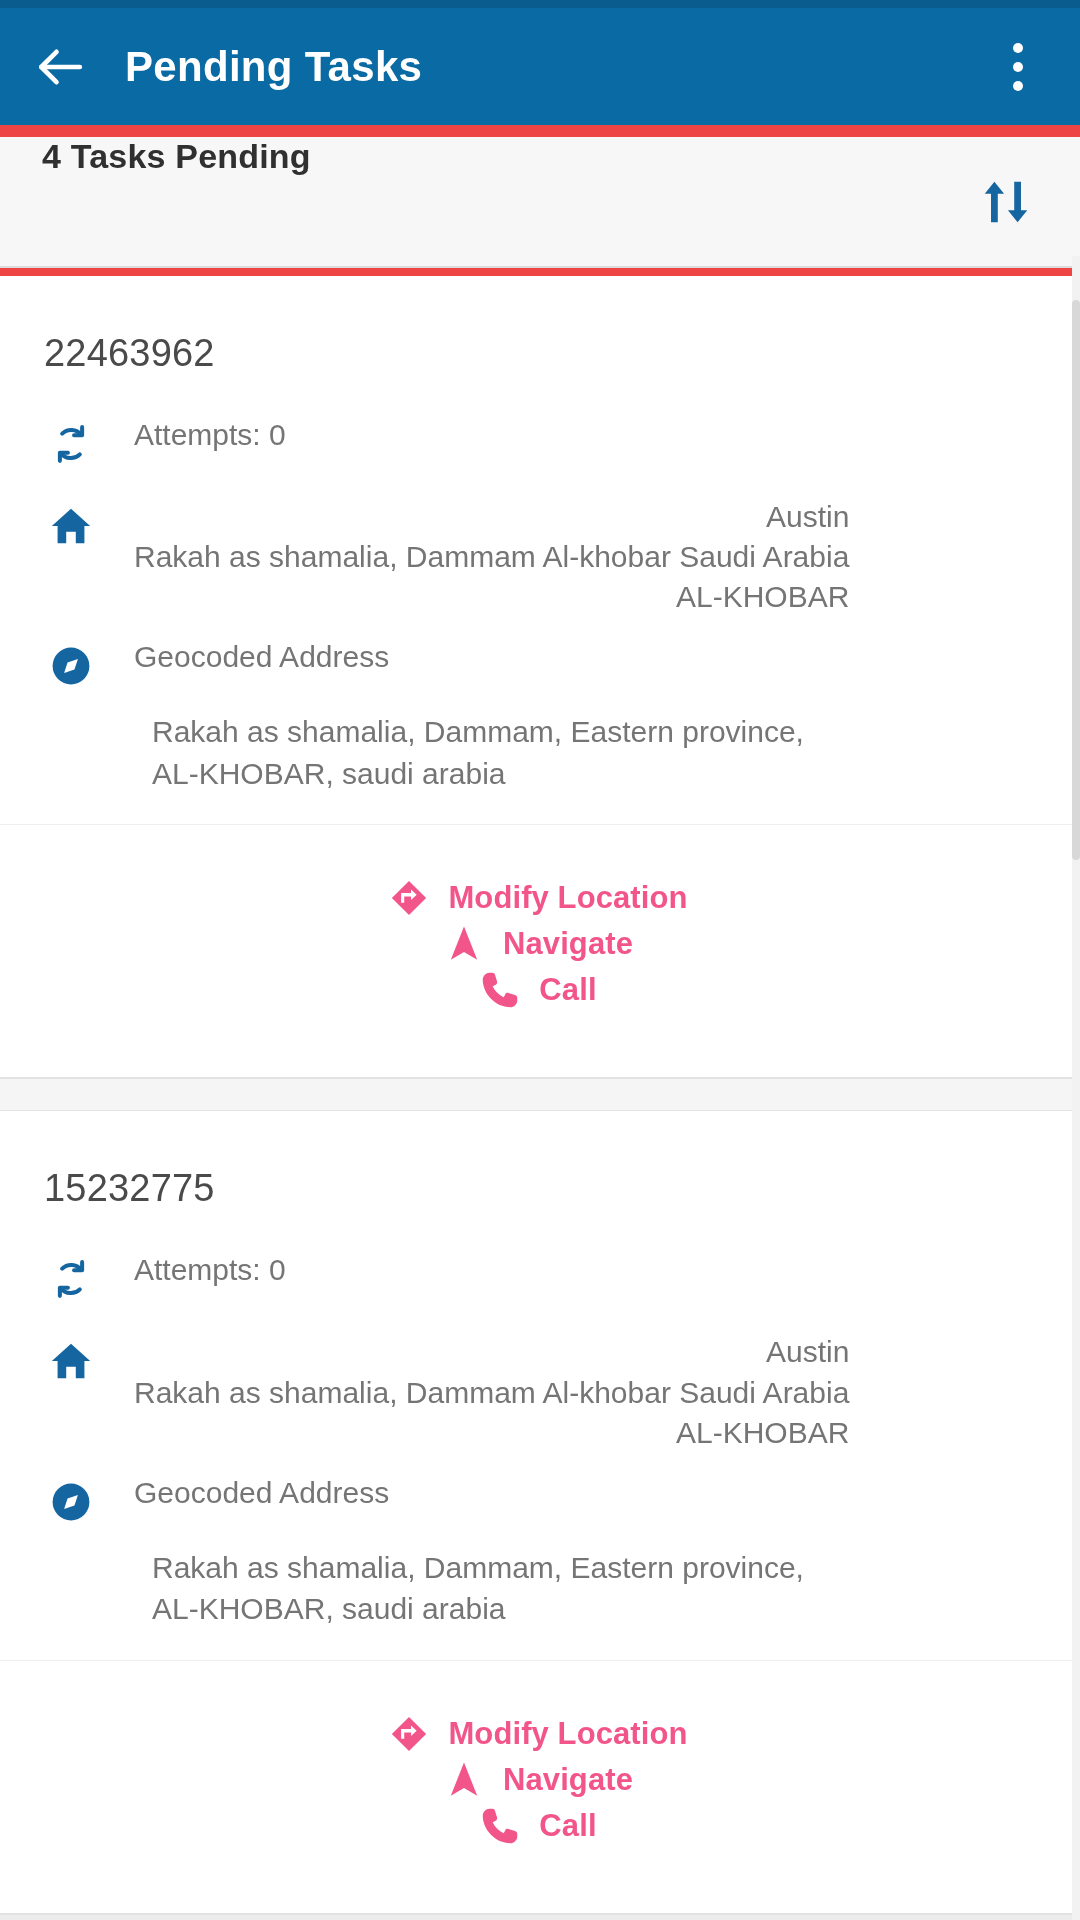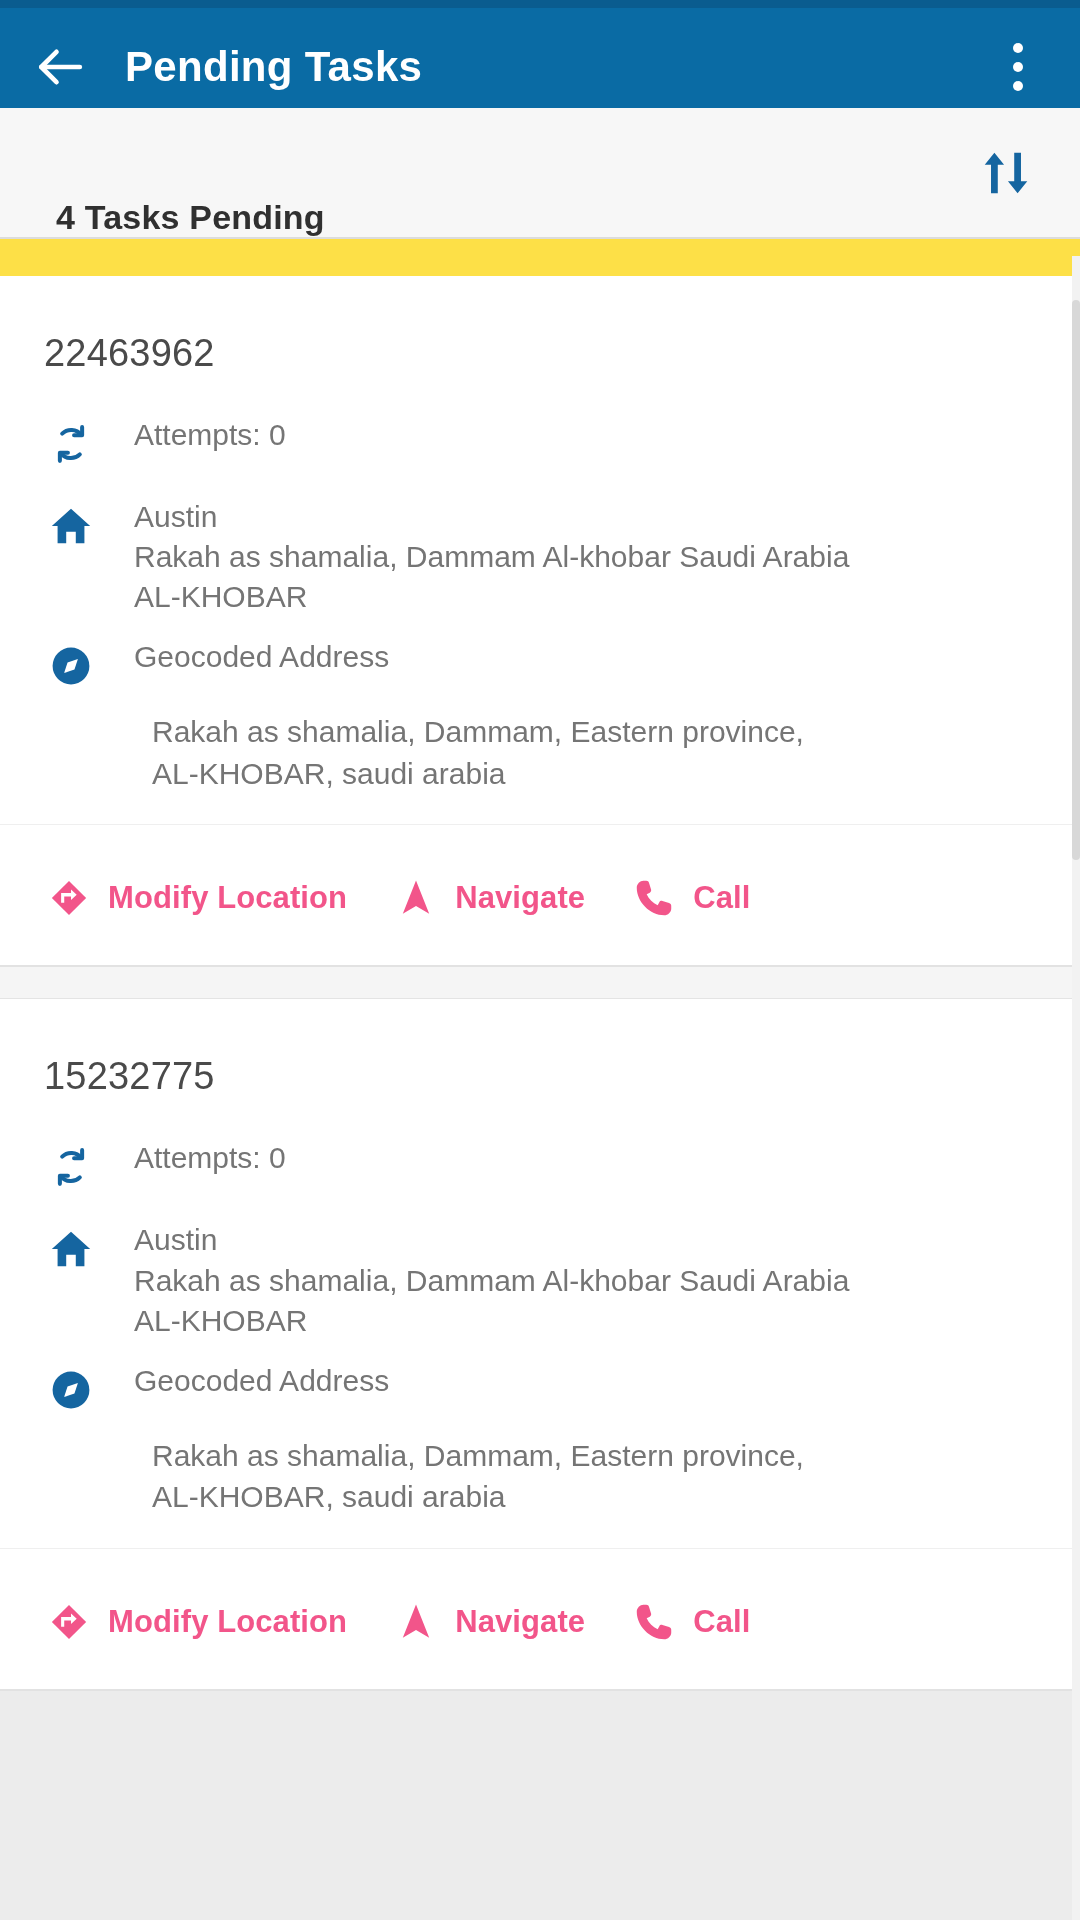--- a/index.html
+++ b/index.html
@@ -2,21 +2,21 @@
 <html><head>
 <meta charset="utf-8">
 <style>
   * { margin:0; padding:0; box-sizing:border-box; }
   html, body {
     width:1080px; height:1920px;
     font-family:"Liberation Sans", sans-serif;
     background:#ffffff;
     overflow:hidden;
   }
-  .screen { position:relative; width:1080px; height:1752px; background:#fde047; }
+  .screen { position:relative; width:1080px; height:1752px; background:#ef4444; }
 
   
   .status-strip {
     position:absolute; top:0; left:0; width:1080px; height:8px;
     background:#0a5c8f;
   }
 
   
   .appbar {
     position:absolute; top:8px; left:0; width:1080px; height:117px;
@@ -38,24 +38,24 @@
     width:56px; height:70px;
     display:flex; flex-direction:column; align-items:center; justify-content:center;
     gap:9px;
   }
   .overflow-btn .dot {
     width:10px; height:10px; border-radius:50%; background:#ffffff;
   }
 
   
   .subheader {
-    position:absolute; top:108px; left:0; width:1080px; height:131px;
+    position:absolute; top:137px; left:0; width:1080px; height:131px;
     background:#f7f7f7;
     border-bottom:2px solid #dcdcdc;
-    display:flex; align-items:flex-end;padding-left:14px;
+    display:flex; align-items:flex-start;
   }
   .subheader-title {
     margin-left:42px; font-size:34px; color:#303030; font-weight:bold;
     letter-spacing:0.2px;
   }
   .sort-btn {
     position:absolute; right:42px; top:50%; transform:translateY(-50%);
     width:64px; height:64px;
     display:flex; align-items:center; justify-content:center;
   }
@@ -72,42 +72,42 @@
   }
   .card-gap { height:32px; background:#f5f5f5; border-bottom:1px solid #e4e4e4; }
 
   .card-id {
     font-size:38px; color:#4a4a4a;
     padding:56px 0 0 44px; letter-spacing:0.2px;
   }
 
   .rows { padding:44px 0 0 0; }
   .row { display:flex; align-items:flex-start; padding:0 40px 0 44px; }
-  .row + .row { margin-top:28px; }
+  .row + .row { margin-top:28px;text-align:right; }
   .row-icon {
     flex:0 0 auto; width:54px; height:54px;
     display:flex; align-items:flex-start; justify-content:center;
     padding-top:2px;
   }
   .row-text {
     margin-left:36px; font-size:30px; color:#757575; line-height:1.07;
   }
   .row-text .line { display:block; }
   .row-text .line + .line { margin-top:8px; }
   .geo-sub {
     margin:20px 0 0 152px; font-size:30px; color:#757575; line-height:1.12;
     padding-right:60px;
   }
   .geo-sub .line { display:block; }
   .geo-sub .line + .line { margin-top:8px; }
 
   .actions {
     display:flex; align-items:center; 
-    padding:50px 46px 44px 0; gap:0;
-    border-top:1px solid #efefef; margin-top:34px;
+    padding:50px 46px 64px 0; gap:0;
+    border-top:1px solid #efefef; margin-top:34px;flex-direction:column;
   }
   .action {
     display:flex; align-items:center; gap:16px;
     margin-left:46px;
   }
   .action-label {
     font-size:31px; color:#f2558a; font-weight:bold; letter-spacing:0.1px;
     white-space:nowrap;
   }
   .action-icon { width:46px; height:46px; display:flex; align-items:center; justify-content:center; }

